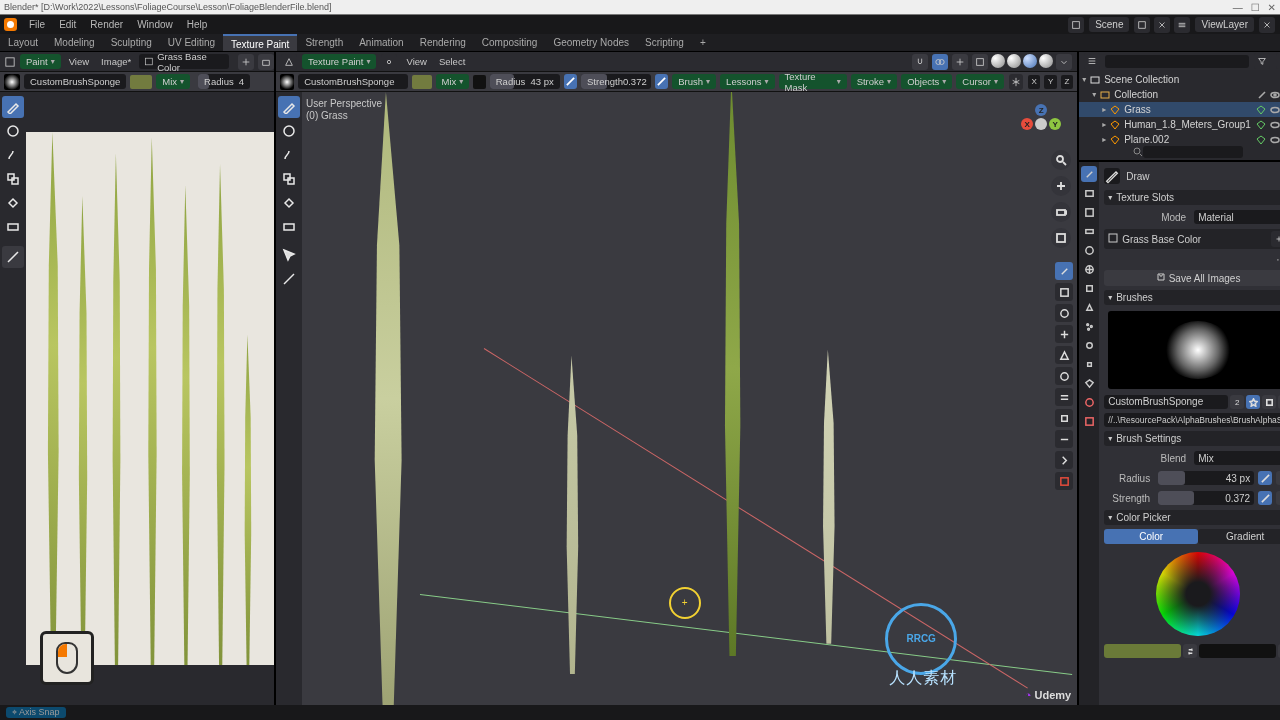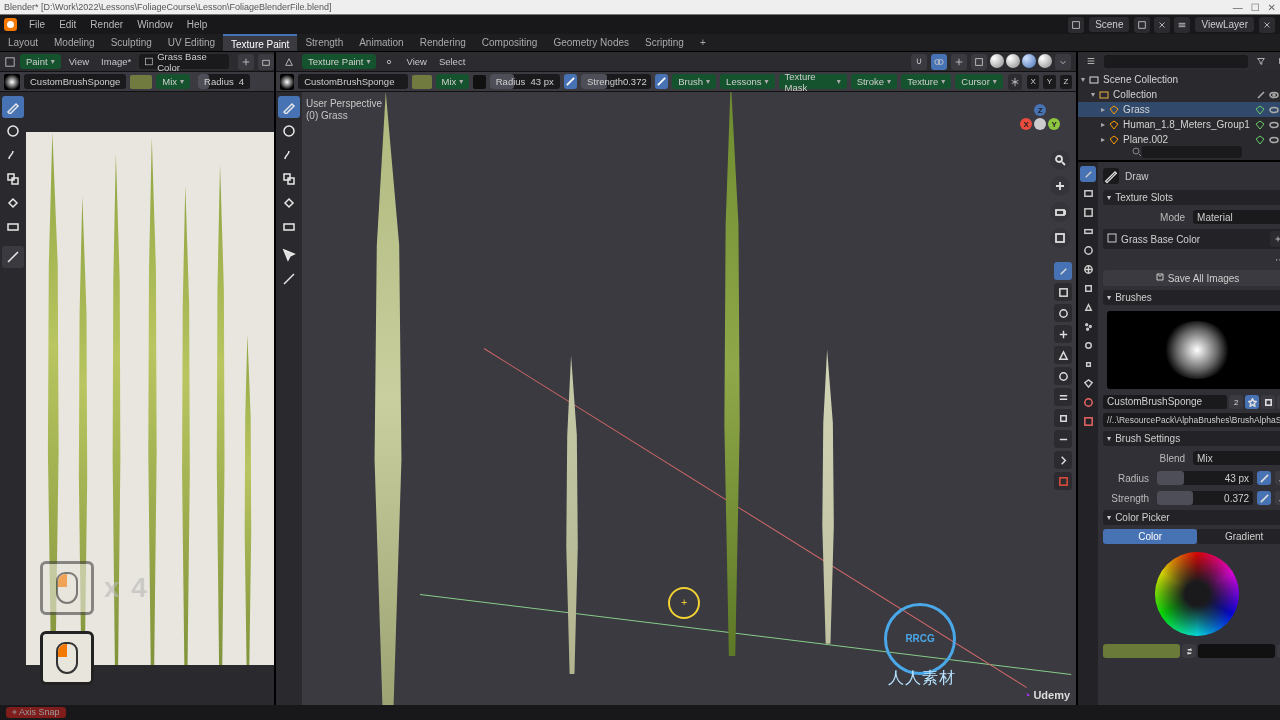--- a/index.html
+++ b/index.html
@@ -157,21 +157,21 @@
 
   .prop-slider{ position:relative; background:#1a1a1d; border-radius:3px; width:96px; height:14px; display:flex; align-items:center; justify-content:space-between; padding:0 4px;}
   .prop-slider .fill{position:absolute;left:0;top:0;bottom:0;background:#4e4e58;border-radius:3px;}
   .prop-slider span{position:relative;z-index:1;}
   .mini-toggle{width:14px;height:14px;border-radius:3px; background:#3a3a40; display:flex;align-items:center;justify-content:center;}
   .mini-toggle.on{background:#4772b3;}
   .mini-toggle svg{width:9px;height:9px;stroke:#ddd;fill:none;stroke-width:1.8;}
 
   
   #status{ height:15px; background:#18181a; font-size:9px; color:#9a9a9a; display:flex; align-items:center; padding:0 6px; justify-content:space-between;}
-  #status .pill{background:#7f1d1d; border-radius:3px; padding:0 6px;}
+  #status .pill{background:#0c4a6e; border-radius:3px; padding:0 6px;}
 
   
   .watermark{position:absolute; right:120px; bottom:30px; width:72px; height:72px; border-radius:50%; border:3px solid #4aa7e8; display:flex; align-items:center; justify-content:center;}
   .watermark .inner{ color:#4aa7e8; font-weight:700; font-size:10px; text-align:center; line-height:10px;}
   .watermark-txt{position:absolute; right:120px; bottom:16px; color:#b8e2ff; font-size:16px; letter-spacing:1px;}
   .udemy{position:absolute; right:6px; bottom:4px; font-size:11px; color:#ddd; font-weight:600;}
   .udemy::before{content:"◔ "; color:#a435f0;}
 </style>
 </head>
 <body>
@@ -352,26 +352,20 @@
       <div class="paper">
         <div class="blade" style="left:2%;  width:18%; height:100%;"></div>
         <div class="blade" style="left:16%; width:14%; height:88%;"></div>
         <div class="blade" style="left:30%; width:13%; height:96%;"></div>
         <div class="blade" style="left:44%; width:14%; height:99%;"></div>
         <div class="blade" style="left:58%; width:13%; height:90%;"></div>
         <div class="blade" style="left:72%; width:13%; height:94%;"></div>
         <div class="blade" style="left:84%; width:11%; height:62%;"></div>
       </div>
 
-      <div class="hud2 hud">
-        <div class="thumb">
-            <div class="mouse"></div>
-          </div>
-        <span class="count">x 4</span>
-      </div>
       <div class="hud">
         <div class="thumb">
             <div class="mouse"></div>
           </div>
       </div>
     </div>
   </div>
 
   <div id="mid-pane">
     <div class="ed-header">
@@ -460,21 +454,21 @@
       <span class="dropdn">
           <span>Lessons</span>
         </span>
       <span class="dropdn">
           <span>Texture Mask</span>
         </span>
       <span class="dropdn">
           <span>Stroke</span>
         </span>
       <span class="dropdn">
-          <span>Texture</span>
+          <span>Objects</span>
         </span>
       <span class="dropdn">
           <span>Cursor</span>
         </span>
       <span class="mini-icon-btn">
           <svg viewBox="0 0 12 12">
             <path d="M6 1v10M2 4l4 2-4 2M10 4l-4 2 4 2"></path>
           </svg>
         </span>
       <span class="axis-pill">X</span>

